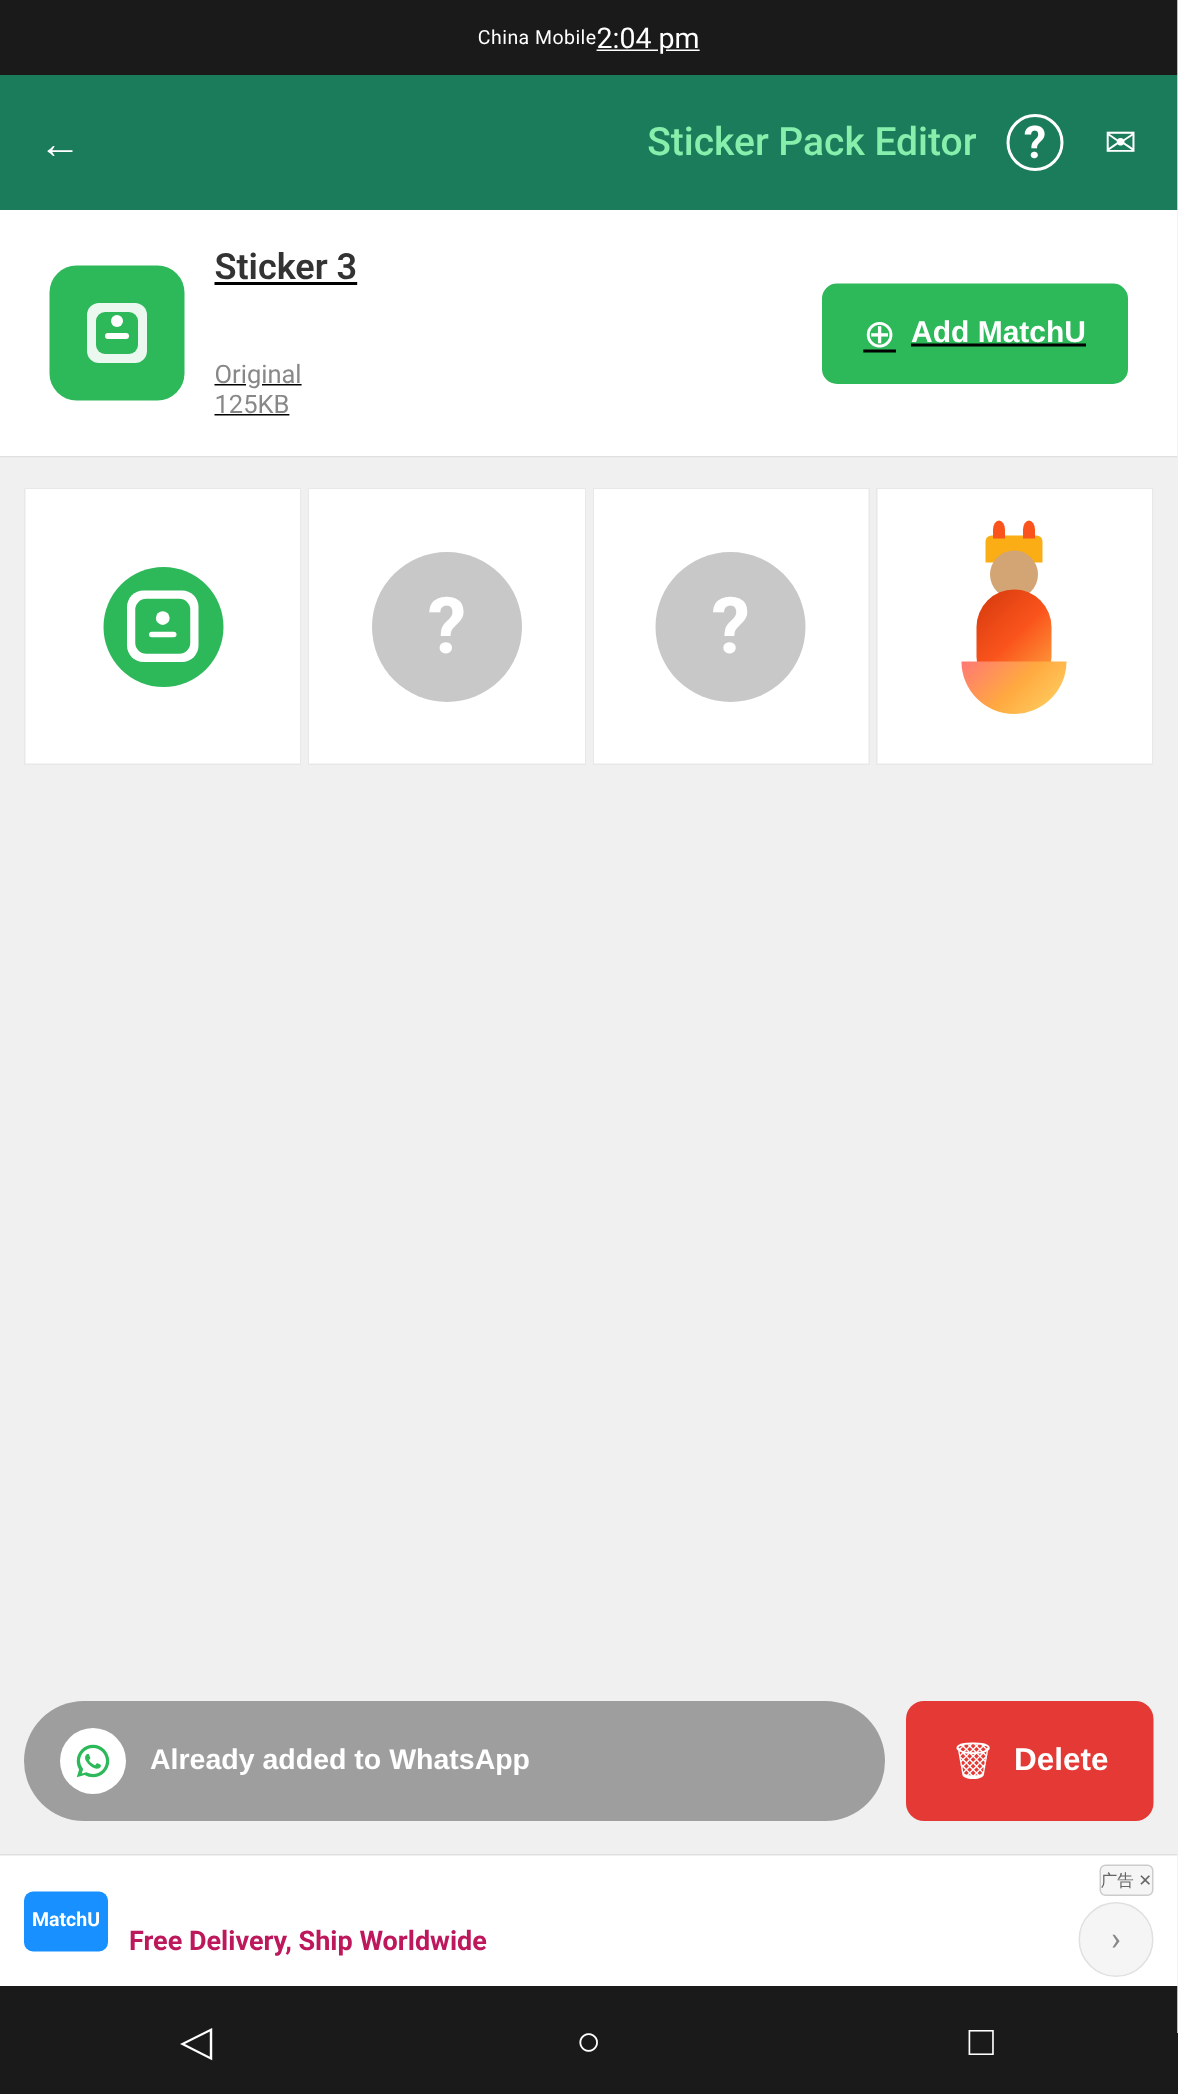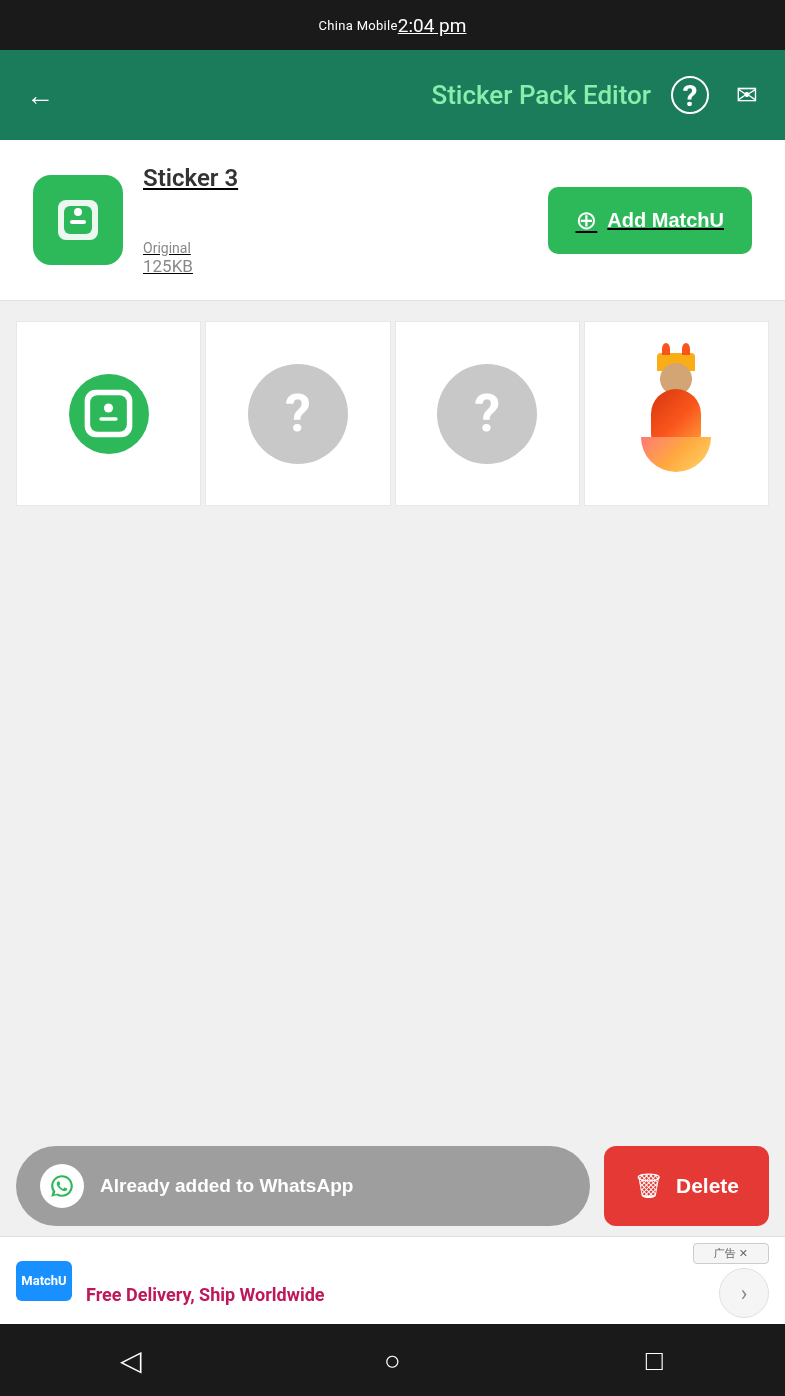--- a/index.html
+++ b/index.html
@@ -89,21 +89,21 @@
     .pack-info {
       flex: 1;
     }
     .pack-name {
       font-size: 24px;
       font-weight: 600;
       color: #333;
       margin-bottom: 4px;
     }
     .pack-type {
-      font-size: 14px;
+      font-size: 17px;
       color: #888;
       margin-top: 48px;
     }
     .pack-size {
       font-size: 17px;
       color: #888;
     }
     .add-sticker-btn {
       background: #2db85a;
       color: white;
@@ -233,21 +233,21 @@
 
     
     .empty-space {
       height: 450px;
       background: #f0f0f0;
     }
 
     
     .bottom-actions {
       position: absolute;
-      bottom: 160px;
+      bottom: 172px;
       left: 0;
       right: 0;
       height: 100px;
       background: #f0f0f0;
       display: flex;
       align-items: center;
       padding: 0 16px;
       gap: 14px;
     }
     .whatsapp-btn {
@@ -342,21 +342,21 @@
       flex-direction: column;
       align-items: flex-end;
       gap: 4px;
     }
     .ad-badge {
       background: #f5f5f5;
       border: 1px solid #ccc;
       border-radius: 4px;
       font-size: 11px;
       color: #666;
-      padding: 2px 20px;
+      padding: 2px 0;
       display: flex;
       align-items: center;
       gap: 3px;
     }
     .ad-arrow-btn {
       width: 50px;
       height: 50px;
       background: #f5f5f5;
       border-radius: 50%;
       display: flex;

